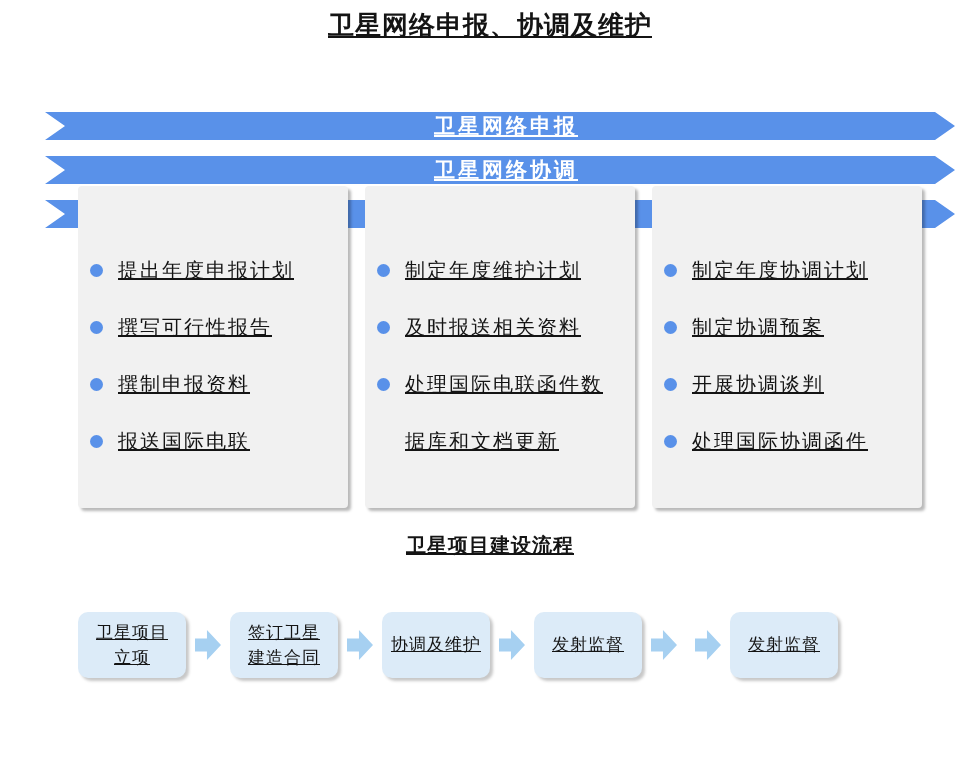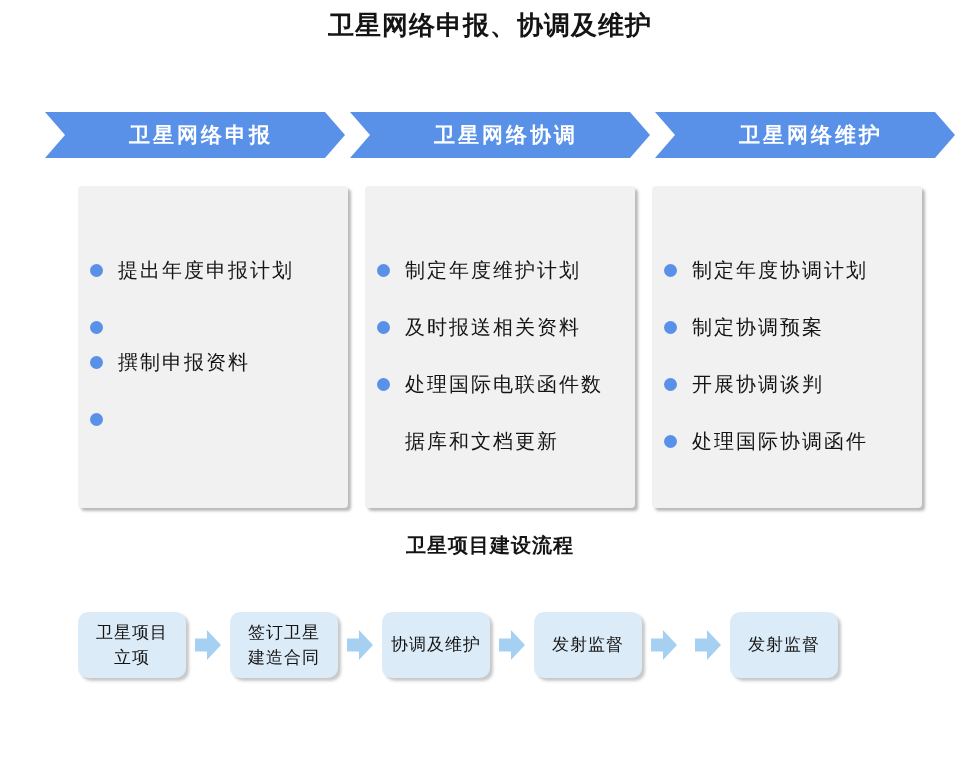--- a/index.html
+++ b/index.html
@@ -3,33 +3,33 @@
 <meta charset="utf-8">
 <style>
   :root{
     --banner-blue:#5991E9;
     --bullet-blue:#5991E9;
     --panel-gray:#F1F1F1;
     --flow-box-blue:#DCEBF8;
     --flow-arrow-blue:#A6D0F1;
     --text-dark:#141414;
   }
-  *{margin:0;padding:0;box-sizing:border-box;}
+  *{margin:0;padding:0;box-sizing:border-box;text-decoration:underline;}
   html,body{width:980px;height:782px;background:#ffffff;overflow:hidden;}
   body{font-family:"Liberation Sans", sans-serif;position:relative;color:var(--text-dark);}
 
   .main-title{
     position:absolute;top:8px;left:0;width:100%;
     text-align:center;font-size:26px;font-weight:bold;letter-spacing:1px;
   }
 
   
   .banner{
     position:absolute;left:45px;top:112px;width:910px;height:46px;
-    display:flex;gap:5px;
+    display:flex;gap:16px;flex-direction:column;
   }
   .banner-stage{
     flex:1;height:100%;
     background:var(--banner-blue);
     clip-path:polygon(0 0, calc(100% - 20px) 0, 100% 50%, calc(100% - 20px) 100%, 0 100%, 20px 50%);
     display:flex;align-items:center;justify-content:center;
     color:#ffffff;font-weight:bold;font-size:21px;letter-spacing:3px;
     padding-left:12px;
   }
 
@@ -94,27 +94,29 @@
 
 <div class="panels">
 
   <div class="panel">
     <div class="panel-item">
       <span class="bullet-dot"></span>
       <span class="panel-item-text">提出年度申报计划</span>
     </div>
     <div class="panel-item">
       <span class="bullet-dot"></span>
+      <span class="panel-item-text">撰写可行性报告</span>
     </div>
     <div class="panel-item">
       <span class="bullet-dot"></span>
       <span class="panel-item-text">撰制申报资料</span>
     </div>
     <div class="panel-item">
       <span class="bullet-dot"></span>
+      <span class="panel-item-text">报送国际电联</span>
     </div>
   </div>
 
   <div class="panel">
     <div class="panel-item">
       <span class="bullet-dot"></span>
       <span class="panel-item-text">制定年度维护计划</span>
     </div>
     <div class="panel-item">
       <span class="bullet-dot"></span>

